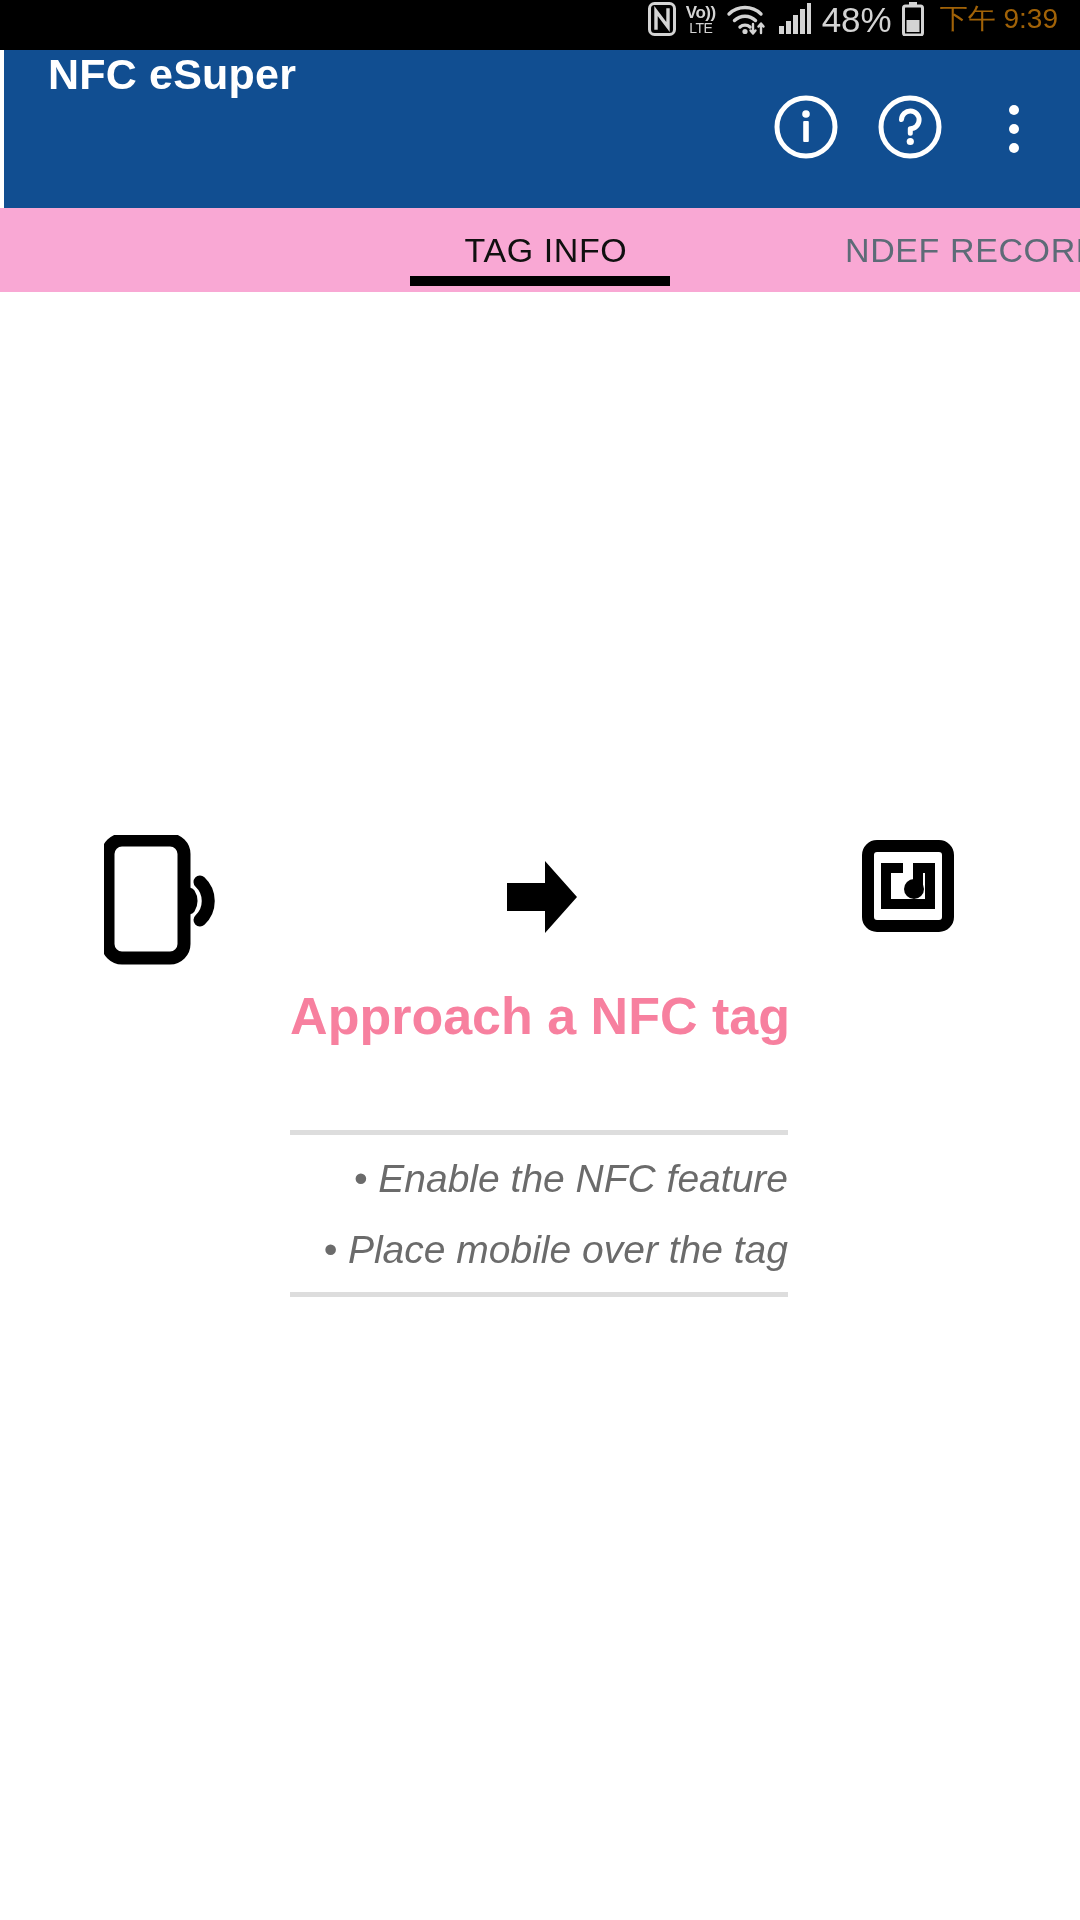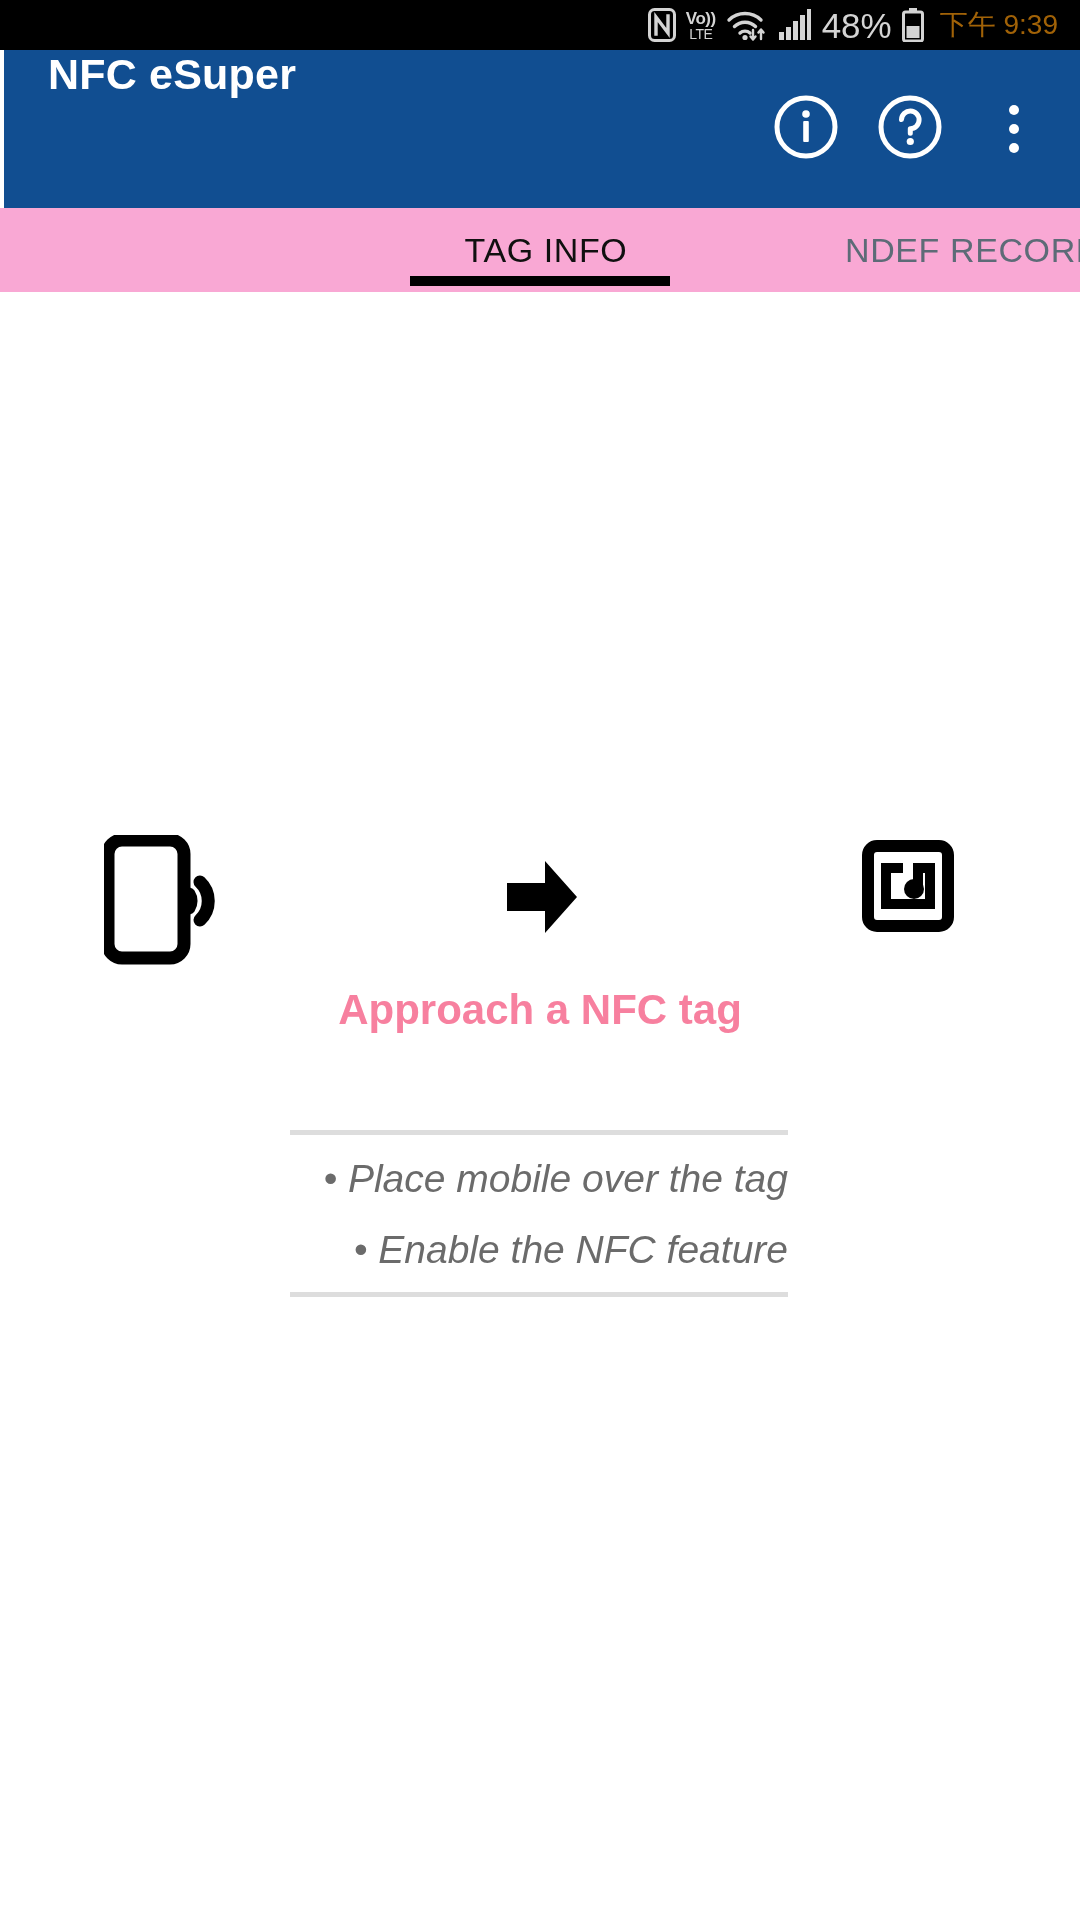--- a/index.html
+++ b/index.html
@@ -9,21 +9,21 @@
     font-family:"Liberation Sans", sans-serif;
     overflow:hidden;
   }
   #screen { position:relative; width:1080px; height:1920px; background:#ffffff; }
 
   
   .status-bar {
     position:absolute; top:0; left:0;
     width:1080px; height:50px;
     background:#000000;
-    display:flex; align-items:center; justify-content:flex-end;
+    display:flex; align-items:flex-start; justify-content:flex-end;
     padding-right:22px;
   }
   .sb-group { display:flex; align-items:center; gap:10px; }
   .sb-icon { display:flex; align-items:center; justify-content:center; }
   .sb-text {
     color:#d4d4d4; font-size:35px; font-weight:400;
     letter-spacing:0px; line-height:1;
   }
   .volte-stack {
     display:flex; flex-direction:column; align-items:center;
@@ -94,21 +94,21 @@
   .illus-row {
     position:absolute; top:543px; left:0; width:1080px; height:130px;
   }
   .illus-phone { position:absolute; left:104px; top:0; }
   .illus-arrow { position:absolute; left:507px; top:24px; }
   .illus-tag   { position:absolute; left:862px; top:5px; }
 
   .headline {
     position:absolute; top:694px; left:0; width:1080px;
     text-align:center;
-    color:#F7809F; font-size:42px; font-weight:700;
+    color:#F7809F; font-size:52px; font-weight:700;
     letter-spacing:0px;
   }
 
   .hints {
     position:absolute; left:290px; top:838px; width:498px;
   }
   .hint-rule { width:100%; height:5px; background:#dddddd; }
   .hint-list { padding:0; list-style:none; }
   .hint-item {
     font-size:39px; font-style:italic; font-weight:400;
@@ -244,20 +244,20 @@
           <circle cx="52" cy="49" r="10" fill="#000000"></circle>
         </svg>
       </span>
     </div>
 
     <div class="headline">Approach a NFC tag</div>
 
     <div class="hints">
       <div class="hint-rule"></div>
       <ul class="hint-list">
+        <li class="hint-item">• Enable the NFC feature</li>
         <li class="hint-item">• Place mobile over the tag</li>
-        <li class="hint-item">• Enable the NFC feature</li>
       </ul>
       <div class="hint-rule"></div>
     </div>
 
   </div>
 </div>
 
 </body></html>

